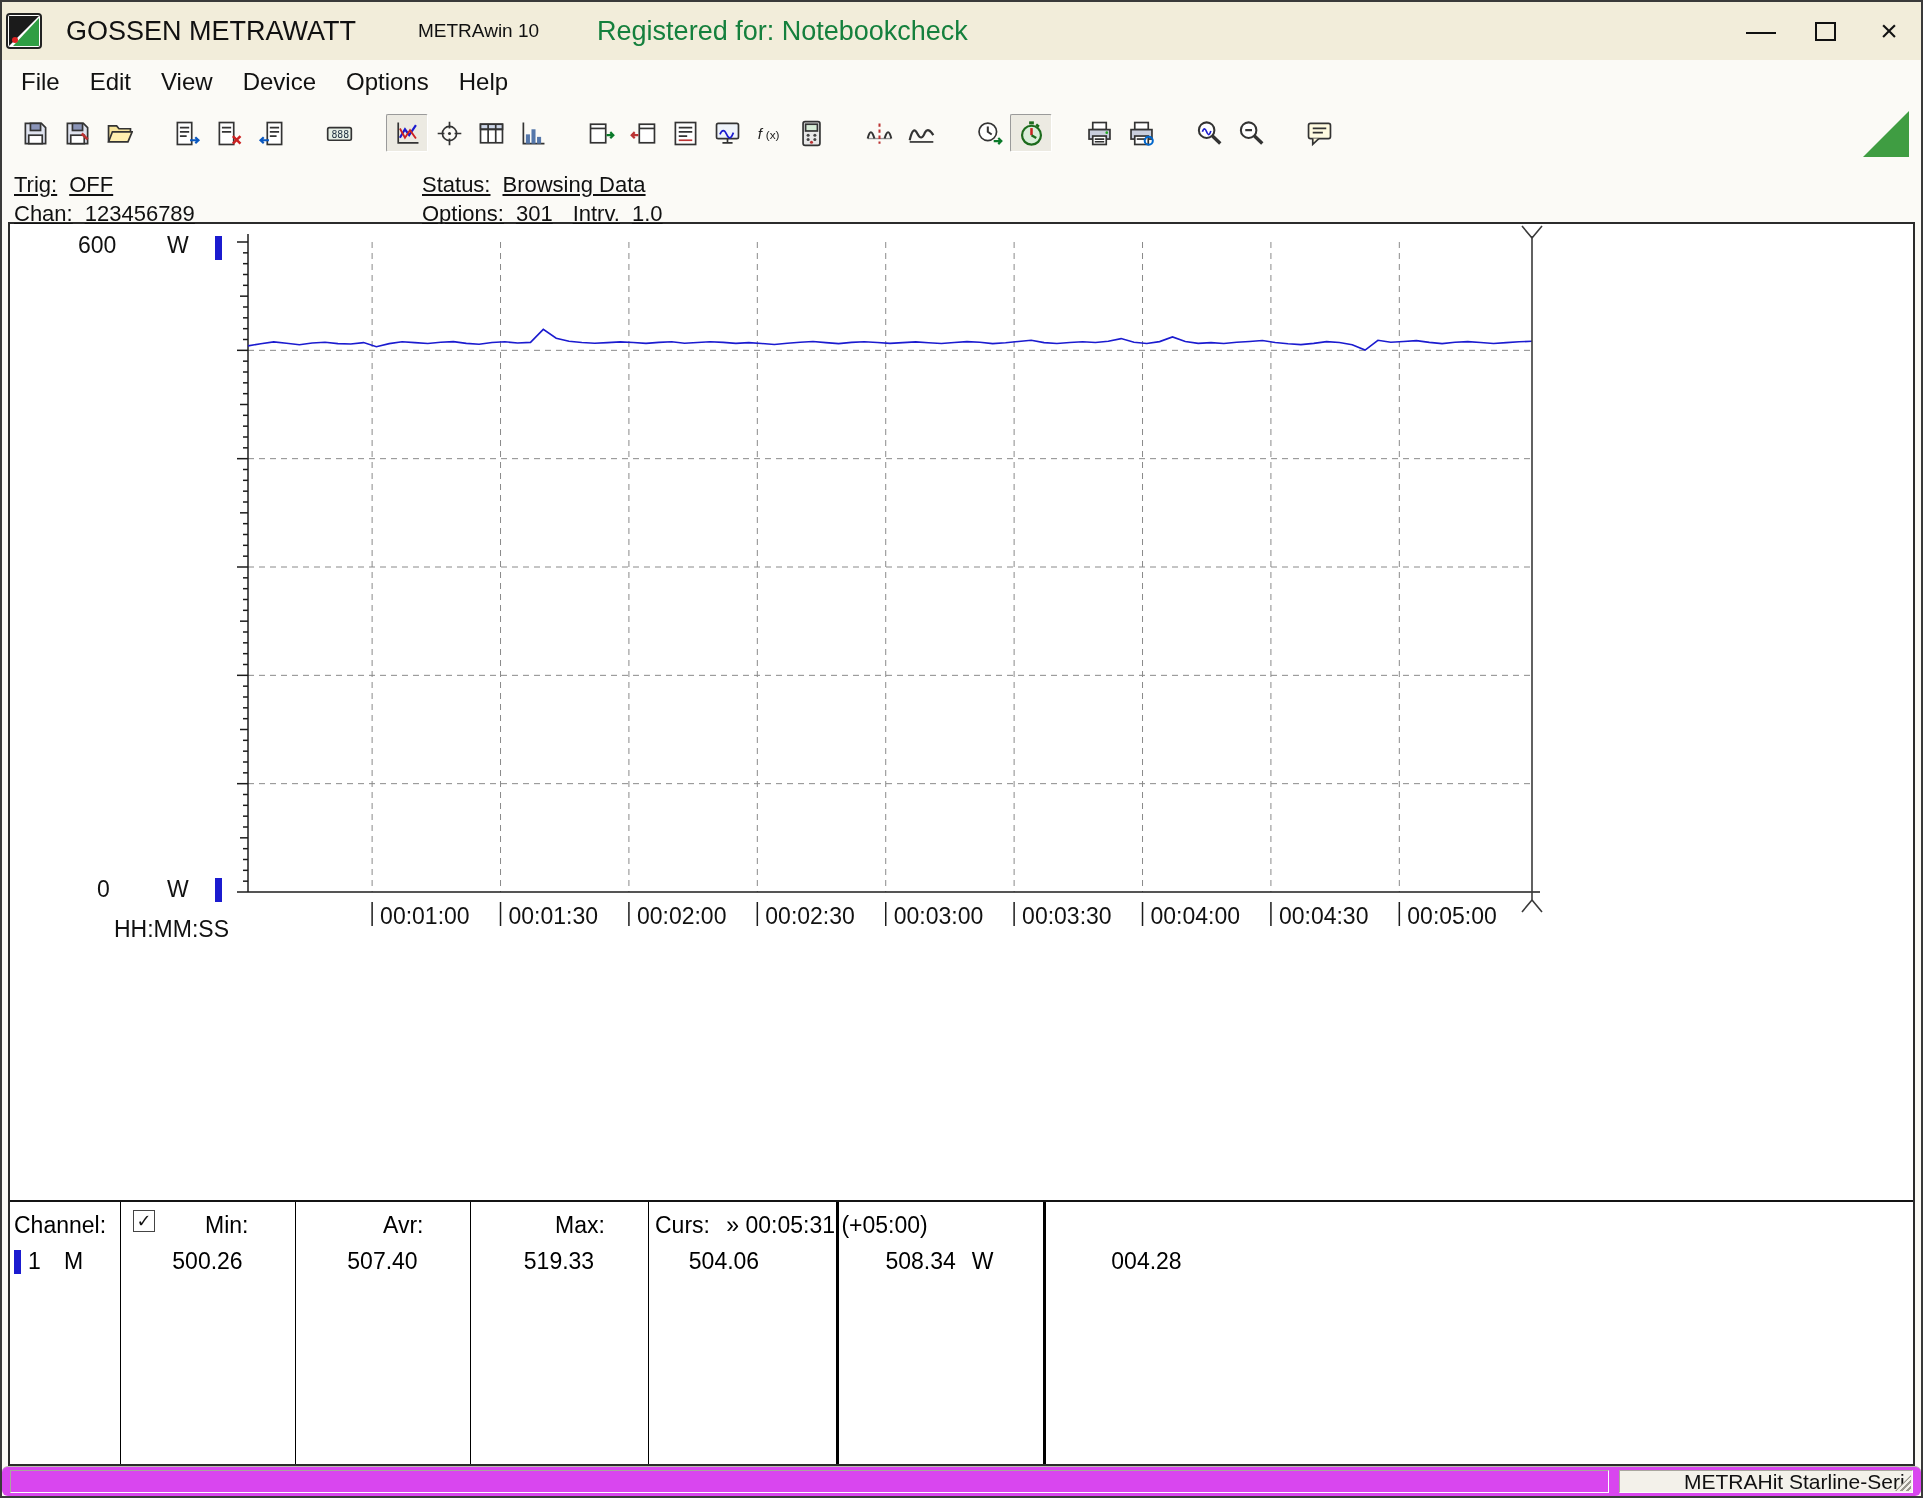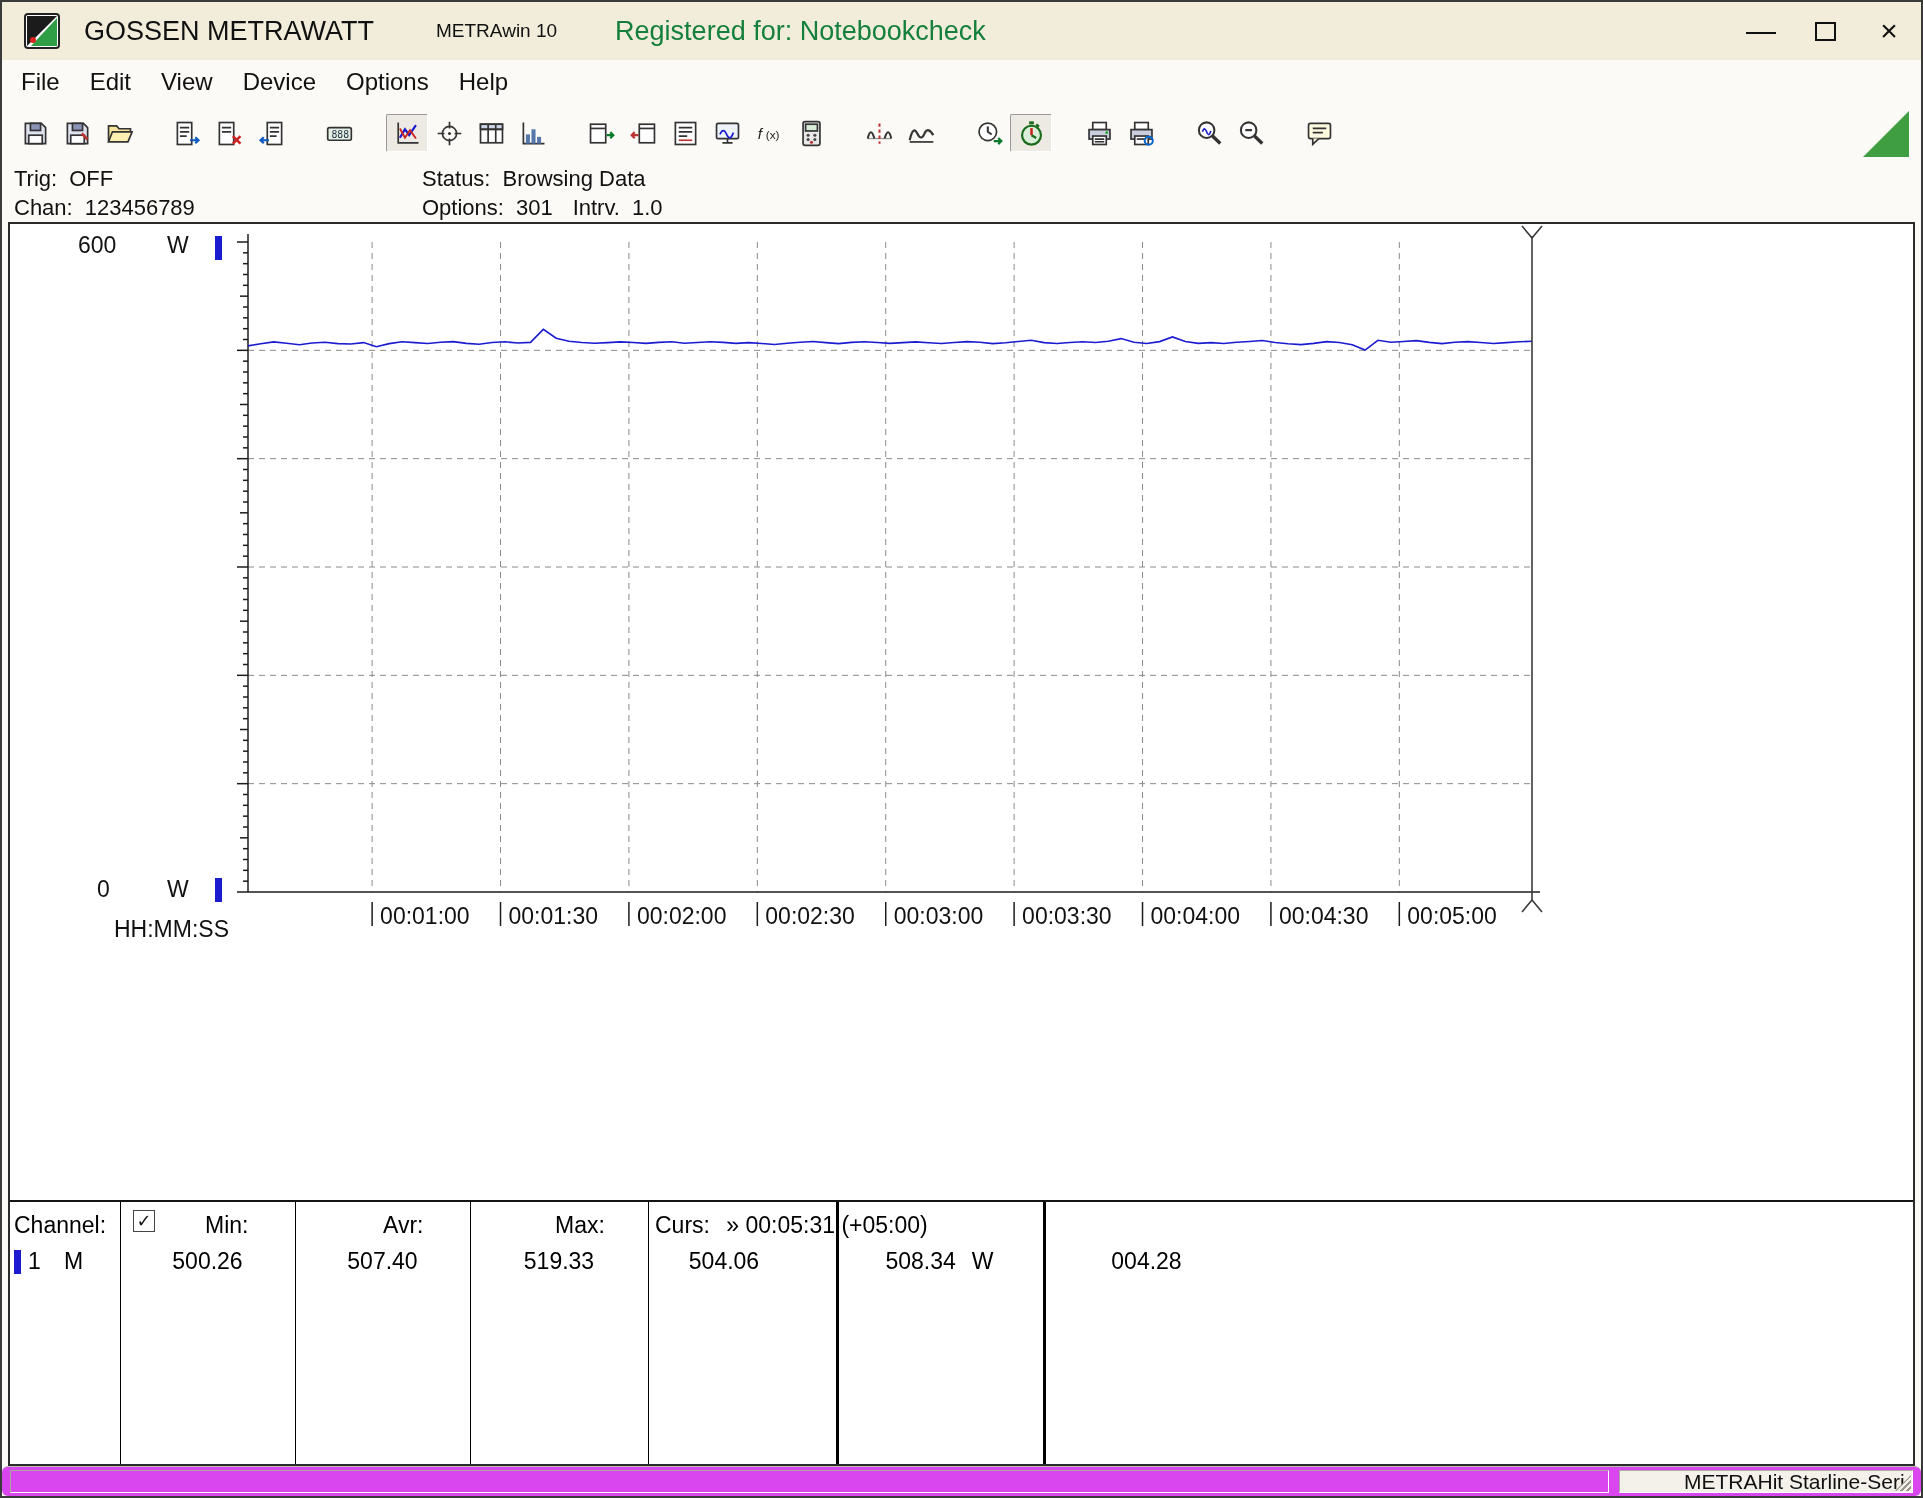--- a/index.html
+++ b/index.html
@@ -2,21 +2,21 @@
 <html><head>
 <meta charset="utf-8">
 <style>
   *{margin:0;padding:0;box-sizing:border-box;}
   html,body{width:1923px;height:1498px;}
   body{font-family:"Liberation Sans","DejaVu Sans",sans-serif;background:#8a8a8a;}
   .window{position:absolute;left:0;top:0;width:1923px;height:1498px;background:#fbfaf5;
           border:2px solid #3a3a3a;display:flex;flex-direction:column;overflow:hidden;}
 
   
-  .titlebar{height:58px;background:#f2edda;display:flex;align-items:center;padding-left:22px;flex:0 0 auto;}
+  .titlebar{height:58px;background:#f2edda;display:flex;align-items:center;padding-left:4px;flex:0 0 auto;}
   .app-logo{width:36px;height:36px;margin-right:24px;flex:0 0 auto;}
   .t-brand{font-size:27px;color:#111;}
   .t-app{font-size:19px;color:#111;margin-left:62px;}
   .t-reg{font-size:27px;color:#15803d;margin-left:58px;}
   .winbtns{margin-left:auto;display:flex;height:100%;}
   .winbtn{width:64px;display:flex;align-items:center;justify-content:center;font-size:30px;color:#111;}
   .maxbox{width:21px;height:19px;border:2px solid #111;display:block;}
 
   
   .menubar{height:44px;background:#fbfaf6;display:flex;align-items:center;padding-left:4px;flex:0 0 auto;}
@@ -27,21 +27,21 @@
   #toolbar-groups{display:flex;align-items:center;}
   .tb-group{display:flex;margin-right:26px;}
   .tb-btn{width:42px;height:38px;display:flex;align-items:center;justify-content:center;border:1px solid transparent;border-radius:2px;}
   .tb-btn.pressed{border-color:#9a9a9a #ffffff #ffffff #9a9a9a;background:#eceae2;}
   .tb-ic{width:27px;height:27px;display:block;}
   .tb-corner{position:absolute;right:12px;top:7px;width:0;height:0;
              border-left:46px solid transparent;border-bottom:46px solid #3f9d42;}
 
   
   .statuspanel{height:60px;background:#fbfaf6;position:relative;font-size:22px;color:#111;flex:0 0 auto;}
-  .sp-block{position:absolute;top:2px;}
+  .sp-block{position:absolute;top:8px;text-decoration:underline;}
   .sp-line{height:29px;display:flex;align-items:center;}
   .sp-label{margin-right:12px;}
   .sp-value{}
 
   
   .content-box{flex:1 1 auto;margin:0 6px;border:2px solid #2b2b2b;background:#fff;
                display:flex;flex-direction:column;min-height:0;}
   .chart-area{position:relative;height:976px;background:#fff;flex:0 0 auto;}
   #chart-svg{position:absolute;left:0;top:0;}
   #chart-svg .grid{stroke:#8a8a8a;stroke-width:1;stroke-dasharray:6 5;}

